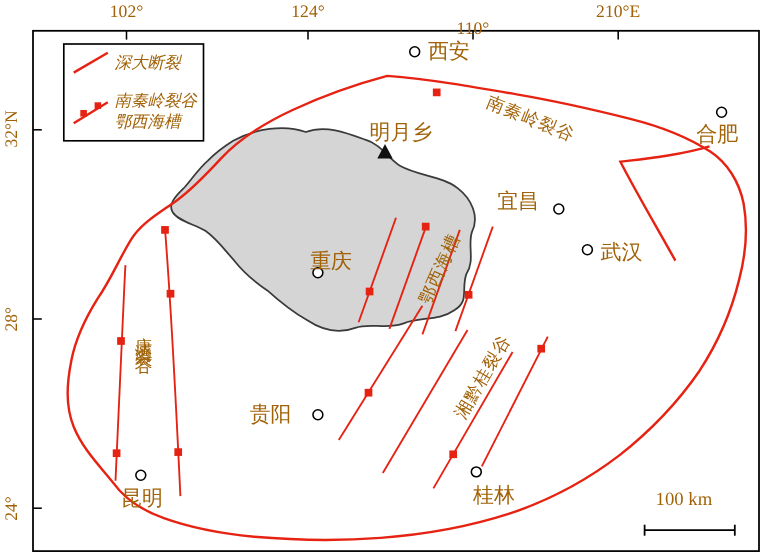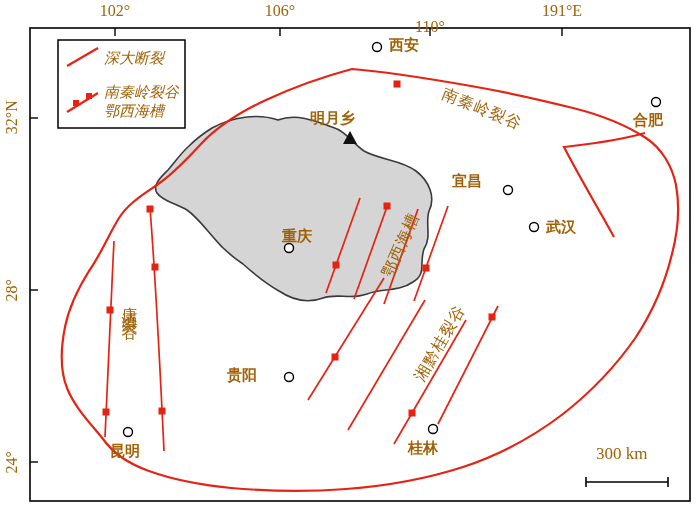--- a/index.html
+++ b/index.html
@@ -3,21 +3,21 @@
 <meta charset="utf-8">
 <style>
   html,body { margin:0; padding:0; background:#fff; }
   .stage {
     position:relative; width:700px; height:509px; background:#ffffff;
     font-family:"Liberation Serif","DejaVu Serif",serif; color:#a16207; overflow:hidden;
   }
   .stage svg { position:absolute; left:0; top:0; }
   .lbl { position:absolute; white-space:nowrap; line-height:1.15; }
   .axis { font-size:16px; text-align:center; }
-  .city { font-size:15px;font-weight:bold; }
+  .city { font-size:19px; }
   .rift { font-size:16px; letter-spacing:1px; text-align:center; }
   .legend-txt { font-size:15px;font-style:italic; }
   .vert { writing-mode:vertical-rl; text-orientation:upright; letter-spacing:6px; font-size:16px; }
   .scale-txt { font-size:17px; }
 </style>
 </head>
 <body>
 
 <div class="stage">
 
@@ -111,42 +111,42 @@
     </g>
 
     <g stroke="#000" stroke-width="1.6">
       <line x1="586" y1="482" x2="668" y2="482"></line>
       <line x1="586" y1="477" x2="586" y2="487"></line>
       <line x1="668" y1="477" x2="668" y2="487"></line>
     </g>
   </svg>
 
   <div class="lbl axis" style="left:93px;top:2px;width:44px;">102°</div>
-  <div class="lbl axis" style="left:258px;top:2px;width:44px;">106°</div>
+  <div class="lbl axis" style="left:258px;top:2px;width:44px;">124°</div>
   <div class="lbl axis" style="left:408px;top:18px;width:44px;">110°</div>
-  <div class="lbl axis" style="left:536px;top:2px;width:52px;">191°E</div>
+  <div class="lbl axis" style="left:536px;top:2px;width:52px;">210°E</div>
 
   <div class="lbl axis" style="left:-10px;top:108px;width:44px;transform:rotate(-90deg);">32°N</div>
   <div class="lbl axis" style="left:-10px;top:281px;width:44px;transform:rotate(-90deg);">28°</div>
   <div class="lbl axis" style="left:-10px;top:453px;width:44px;transform:rotate(-90deg);">24°</div>
 
   <div class="lbl legend-txt" style="left:104px;top:50px;">深大断裂</div>
   <div class="lbl legend-txt" style="left:104px;top:84px;">南秦岭裂谷</div>
   <div class="lbl legend-txt" style="left:104px;top:103px;">鄂西海槽</div>
 
   <div class="lbl city" style="left:389px;top:37px;">西安</div>
   <div class="lbl city" style="left:633px;top:112px;">合肥</div>
-  <div class="lbl city" style="left:310px;top:110px;">明月乡</div>
+  <div class="lbl city" style="left:336px;top:110px;">明月乡</div>
   <div class="lbl city" style="left:452px;top:173px;">宜昌</div>
   <div class="lbl city" style="left:546px;top:219px;">武汉</div>
   <div class="lbl city" style="left:282px;top:228px;">重庆</div>
   <div class="lbl city" style="left:227px;top:367px;">贵阳</div>
   <div class="lbl city" style="left:110px;top:443px;text-align:center;">昆明</div>
-  <div class="lbl city" style="left:408px;top:440px;">桂林</div>
+  <div class="lbl city" style="left:430px;top:440px;">桂林</div>
 
   <div class="lbl rift" style="left:437px;top:100px;width:90px;transform:rotate(22deg);">南秦岭裂谷</div>
   <div class="lbl rift" style="left:366px;top:236px;width:70px;transform:rotate(-66deg);">鄂西海槽</div>
   <div class="lbl rift" style="left:395px;top:334px;width:90px;transform:rotate(-60deg);">湘黔桂裂谷</div>
   <div class="lbl vert" style="left:120px;top:293px;height:110px;">康滇裂谷</div>
 
-  <div class="lbl scale-txt" style="left:596px;top:444px;">300 km</div>
+  <div class="lbl scale-txt" style="left:596px;top:444px;">100 km</div>
 
 </div>
 
 </body></html>

